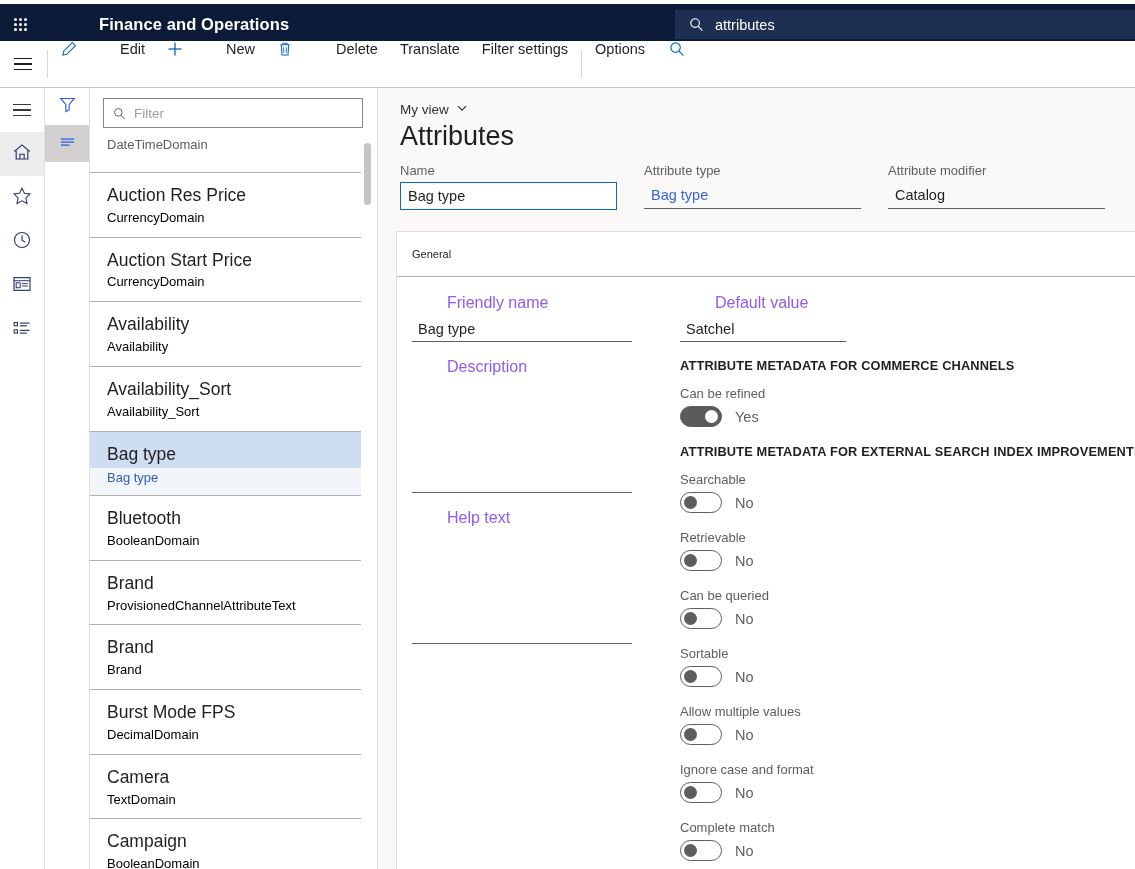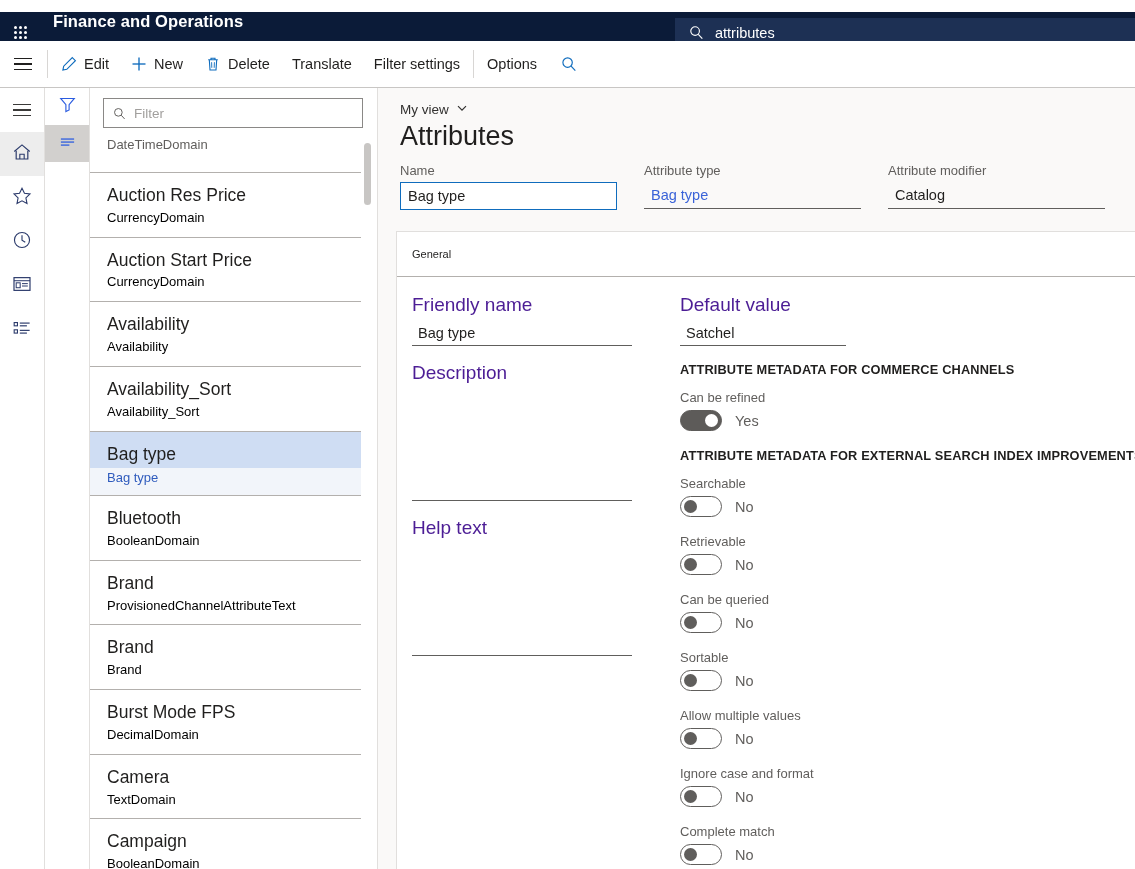--- a/index.html
+++ b/index.html
@@ -8,24 +8,24 @@
     width: 1135px; height: 869px;
     overflow: hidden;
     font-family: "Liberation Sans", sans-serif;
     background: #ffffff;
     color: #323130;
   }
   body { position: relative; }
 
   
   .topbar {
-    position: absolute; top: 12px; left: 0;
+    position: absolute; top: 4px; left: 0;
     width: 1135px; height: 41px;
     background: #0b1b38;
-    display: flex; 
+    display: flex; align-items: center; gap: 46px;
   }
   .waffle {
     width: 41px; height: 41px;
     display: flex; align-items: center; justify-content: center;
     cursor: pointer;
   }
   .waffle-grid {
     display: grid;
     grid-template-columns: repeat(3, 3px);
     grid-template-rows: repeat(3, 3px);
@@ -77,29 +77,30 @@
   .hamburger span:nth-child(1) { top: 0; }
   .hamburger span:nth-child(2) { top: 5.5px; }
   .hamburger span:nth-child(3) { top: 11px; }
 
   .tb-sep {
     width: 1px; height: 28px; background: #d8d6d4; flex: none;
     margin: 0 2px;
   }
   .tb-btn {
     height: 46px;
-    display: flex; align-items: center;
+    display: flex; align-items: flex-start;
     padding: 0 11px;
     font-size: 14.5px;
     color: #201f1e;
     cursor: pointer;
     white-space: nowrap;
     background: transparent;
     border: none;
     font-family: inherit;
+    gap: 36px;
   }
   .tb-btn .ic { margin-right: 7px; display: flex; align-items: center; }
   .tb-btn.icon-only { padding: 0 13px; }
 
   
   .leftrail {
     position: absolute; top: 88px; left: 0;
     width: 45px; height: 781px;
     background: #ffffff;
     border-right: 1px solid #e1dfdd;
@@ -301,23 +302,24 @@
   }
   .card-body {
     display: flex;
     padding: 17px 0 0 0;
   }
   .col-left { width: 268px; padding-left: 15px; }
   .col-right { width: 440px; padding-left: 15px; }
 
   .field-block { margin-bottom: 16px; }
   .f-label {
-    font-size: 19px;
-    color: #4c1d95;
+    font-size: 16px;
+    color: #8b5cf6;
     margin-bottom: 4px;
+    margin-left: 35px;
   }
   .f-underline {
     height: 26px;
     border-bottom: 1px solid #605e5c;
     display: flex; align-items: center;
     padding: 0 6px;
     width: 220px;
     cursor: text;
   }
   .f-underline .val { font-size: 14.5px; color: #201f1e; }

